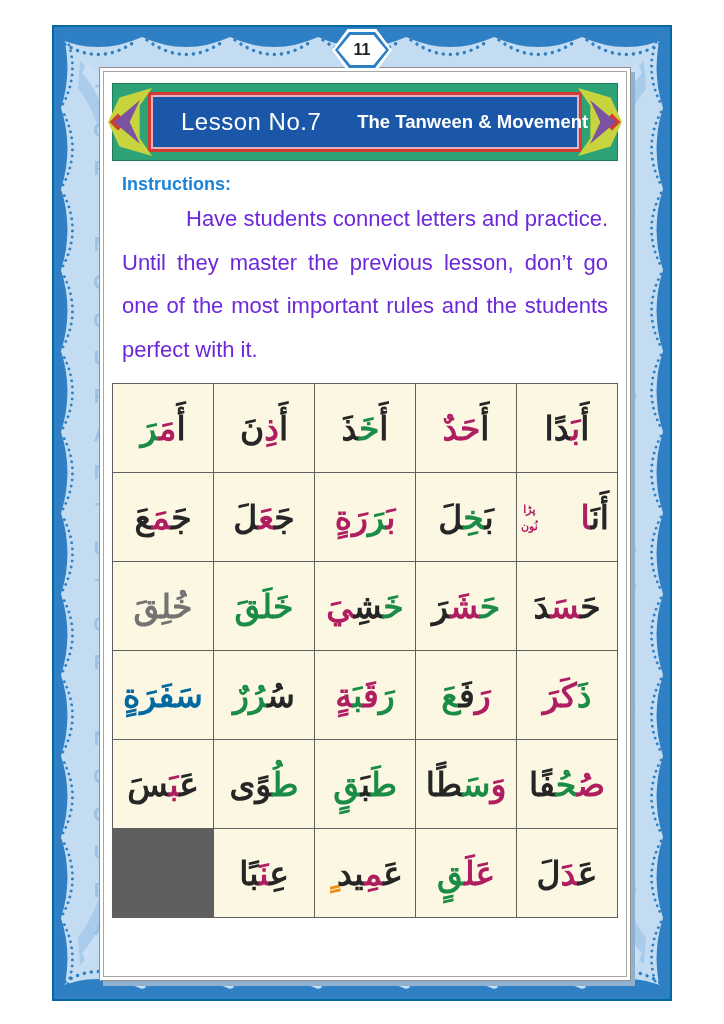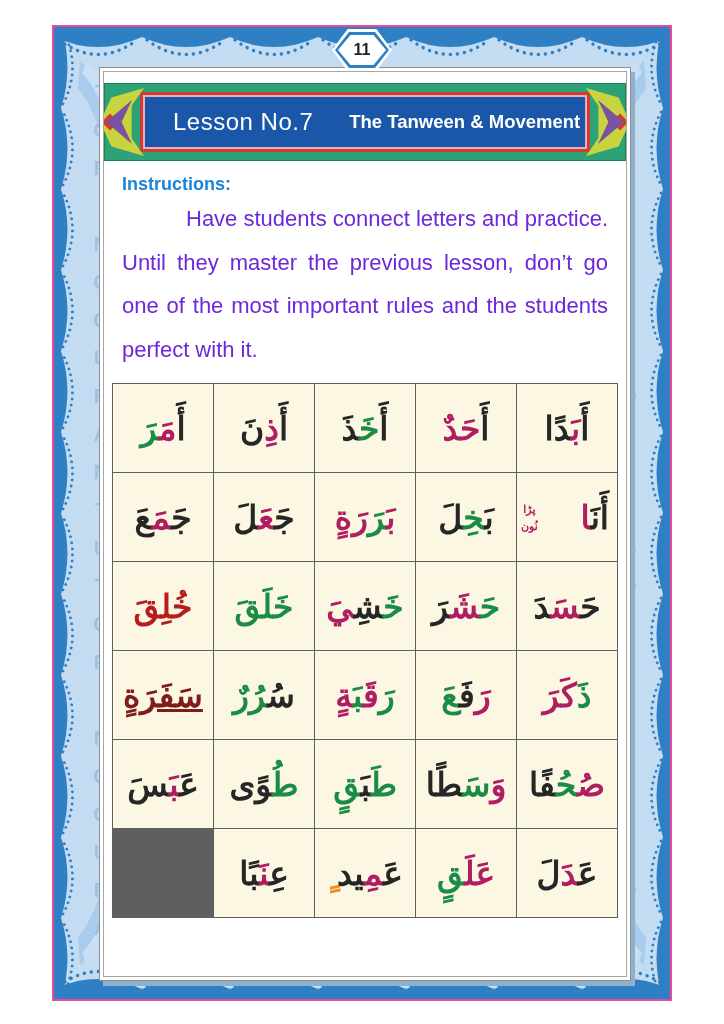--- a/index.html
+++ b/index.html
@@ -3,21 +3,21 @@
 <meta charset="utf-8">
 <style>
   html,body{margin:0;padding:0;}
   body{
     width:724px;height:1024px;position:relative;overflow:hidden;
     background:#ffffff;font-family:"Liberation Sans", sans-serif;
   }
   
   .frame{
     position:absolute;left:52px;top:25px;width:620px;height:976px;
-    box-sizing:border-box;border:2px solid #ec4899;background:#c3dcf2;
+    box-sizing:border-box;border:2px solid #0369a1;background:#c3dcf2;
   }
   .strip{position:absolute;display:block;}
   .strip-top{left:0;top:0;width:616px;height:44px;}
   .strip-bottom{left:0;bottom:0;width:616px;height:44px;transform:scaleY(-1);}
   .strip-left{width:972px;height:30px;left:-471px;top:471px;transform:rotate(-90deg);}
   .strip-right{width:972px;height:30px;left:115px;top:471px;transform:rotate(90deg);}
   .drape{position:absolute;z-index:1;}
   .drape.tl{left:24px;top:34px;}
   .drape.tr{right:24px;top:34px;transform:scaleX(-1);}
   .drape.bl{left:24px;bottom:34px;transform:scaleY(-1);}
@@ -34,21 +34,21 @@
   .wm{position:absolute;width:26px;top:54px;height:866px;overflow:hidden;
     writing-mode:vertical-rl;text-orientation:upright;
     font-size:20px;font-weight:bold;color:#9cc2e6;letter-spacing:16px;z-index:1;}
   .wm-left{left:32px;}
   .wm-right{right:30px;}
   
   .panel{position:absolute;left:45px;top:40px;width:530px;height:912px;background:#ffffff;
     border:1px solid #8f8f8f;box-shadow:4px 5px 0 #8fb0cf;z-index:2;}
   .panel-inner{position:absolute;inset:3px;border:1px solid #a6a6a6;overflow:hidden;}
   
-  .banner{margin:11px 0 0;height:78px;background:#2da276;position:relative;
+  .banner{margin:11px 8px 0;height:78px;background:#2da276;position:relative;
     box-shadow:inset 0 0 0 1px #1f7f5c;}
   .banner-blue{position:absolute;left:36px;right:36px;top:9px;bottom:9px;background:#1a57a8;
     border:3px solid #d23b31;box-shadow:inset 0 0 0 2px #e8b0be;
     display:flex;align-items:center;}
   .lesson{color:#ffffff;font-size:24px;margin-left:30px;letter-spacing:0.5px;white-space:nowrap;}
   .title{color:#ffffff;font-size:18.5px;font-weight:bold;margin-left:36px;white-space:nowrap;}
   .orn{position:absolute;top:50%;width:44px;height:68px;transform:translateY(-50%);z-index:1;}
   .orn-left{left:-4px;}
   .orn-right{right:-4px;transform:translateY(-50%) scaleX(-1);}
   .orn::before{content:"";position:absolute;inset:0;background:#c8d43e;
@@ -197,36 +197,36 @@
           <div class="cell">
             <span class="word" dir="rtl"><span style="color: rgb(27, 140, 70);">حَ</span><span style="color: rgb(176, 30, 98);">شَ</span><span style="color: rgb(38, 38, 38);">رَ</span></span>
           </div>
           <div class="cell">
             <span class="word" dir="rtl"><span style="color: rgb(27, 140, 70);">خَ</span><span style="color: rgb(38, 38, 38);">شِ</span><span style="color: rgb(176, 30, 98);">يَ</span></span>
           </div>
           <div class="cell">
             <span class="word" dir="rtl"><span style="color: rgb(27, 140, 70);">خَلَقَ</span></span>
           </div>
           <div class="cell">
-            <span class="word" dir="rtl"><span style="color: #b91c1c;">خُلِقَ</span></span>
+            <span class="word" dir="rtl"><span style="color: #737373;">خُلِقَ</span></span>
           </div>
           <div class="cell">
             <span class="word" dir="rtl"><span style="color: rgb(27, 140, 70);">ذَ</span><span style="color: rgb(176, 30, 98);">كَ</span><span style="color: rgb(176, 30, 98);">رَ</span></span>
           </div>
           <div class="cell">
             <span class="word" dir="rtl"><span style="color: rgb(176, 30, 98);">رَ</span><span style="color: rgb(38, 38, 38);">فَ</span><span style="color: rgb(27, 140, 70);">عَ</span></span>
           </div>
           <div class="cell">
             <span class="word" dir="rtl"><span style="color: rgb(27, 140, 70);">رَ</span><span style="color: rgb(176, 30, 98);">قَ</span><span style="color: rgb(27, 140, 70);">بَ</span><span style="color: rgb(176, 30, 98);">ة</span><span style="color: rgb(239, 140, 30);">ٍ</span></span>
           </div>
           <div class="cell">
             <span class="word" dir="rtl"><span style="color: rgb(38, 38, 38);">س</span><span style="color: rgb(239, 140, 30);">ُ</span><span style="color: rgb(27, 140, 70);">ر</span><span style="color: rgb(239, 140, 30);">ُ</span><span style="color: rgb(27, 140, 70);">ر</span><span style="color: rgb(239, 140, 30);">ٌ</span></span>
           </div>
           <div class="cell">
-            <span class="word" dir="rtl"><span style="color: #7f1d1d; text-decoration: underline;">سَفَرَة</span><span style="color: rgb(239, 140, 30);">ٍ</span></span>
+            <span class="word" dir="rtl"><span style="color: #0369a1;">سَفَرَة</span><span style="color: rgb(239, 140, 30);">ٍ</span></span>
           </div>
           <div class="cell">
             <span class="word" dir="rtl"><span style="color: rgb(176, 30, 98);">ص</span><span style="color: rgb(239, 140, 30);">ُ</span><span style="color: rgb(27, 140, 70);">ح</span><span style="color: rgb(239, 140, 30);">ُ</span><span style="color: rgb(38, 38, 38);">ف</span><span style="color: rgb(239, 140, 30);">ً</span><span style="color: rgb(38, 38, 38);">ا</span></span>
           </div>
           <div class="cell">
             <span class="word" dir="rtl"><span style="color: rgb(176, 30, 98);">وَ</span><span style="color: rgb(27, 140, 70);">سَ</span><span style="color: rgb(38, 38, 38);">ط</span><span style="color: rgb(239, 140, 30);">ً</span><span style="color: rgb(38, 38, 38);">ا</span></span>
           </div>
           <div class="cell">
             <span class="word" dir="rtl"><span style="color: rgb(27, 140, 70);">طَ</span><span style="color: rgb(38, 38, 38);">بَ</span><span style="color: rgb(27, 140, 70);">ق</span><span style="color: rgb(239, 140, 30);">ٍ</span></span>
           </div>

